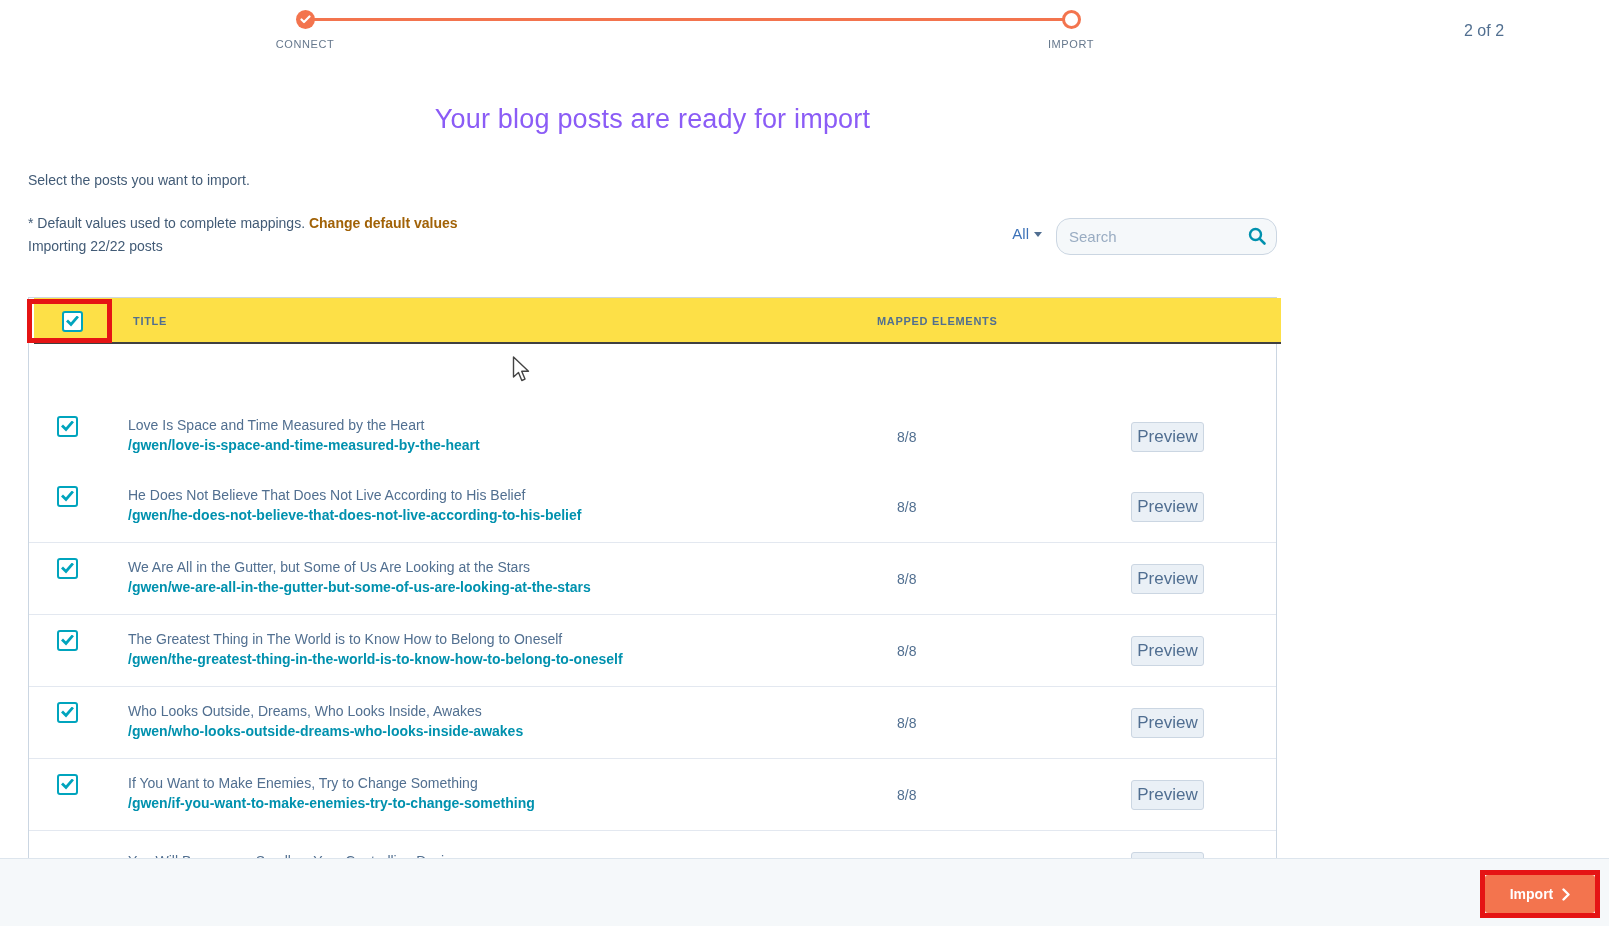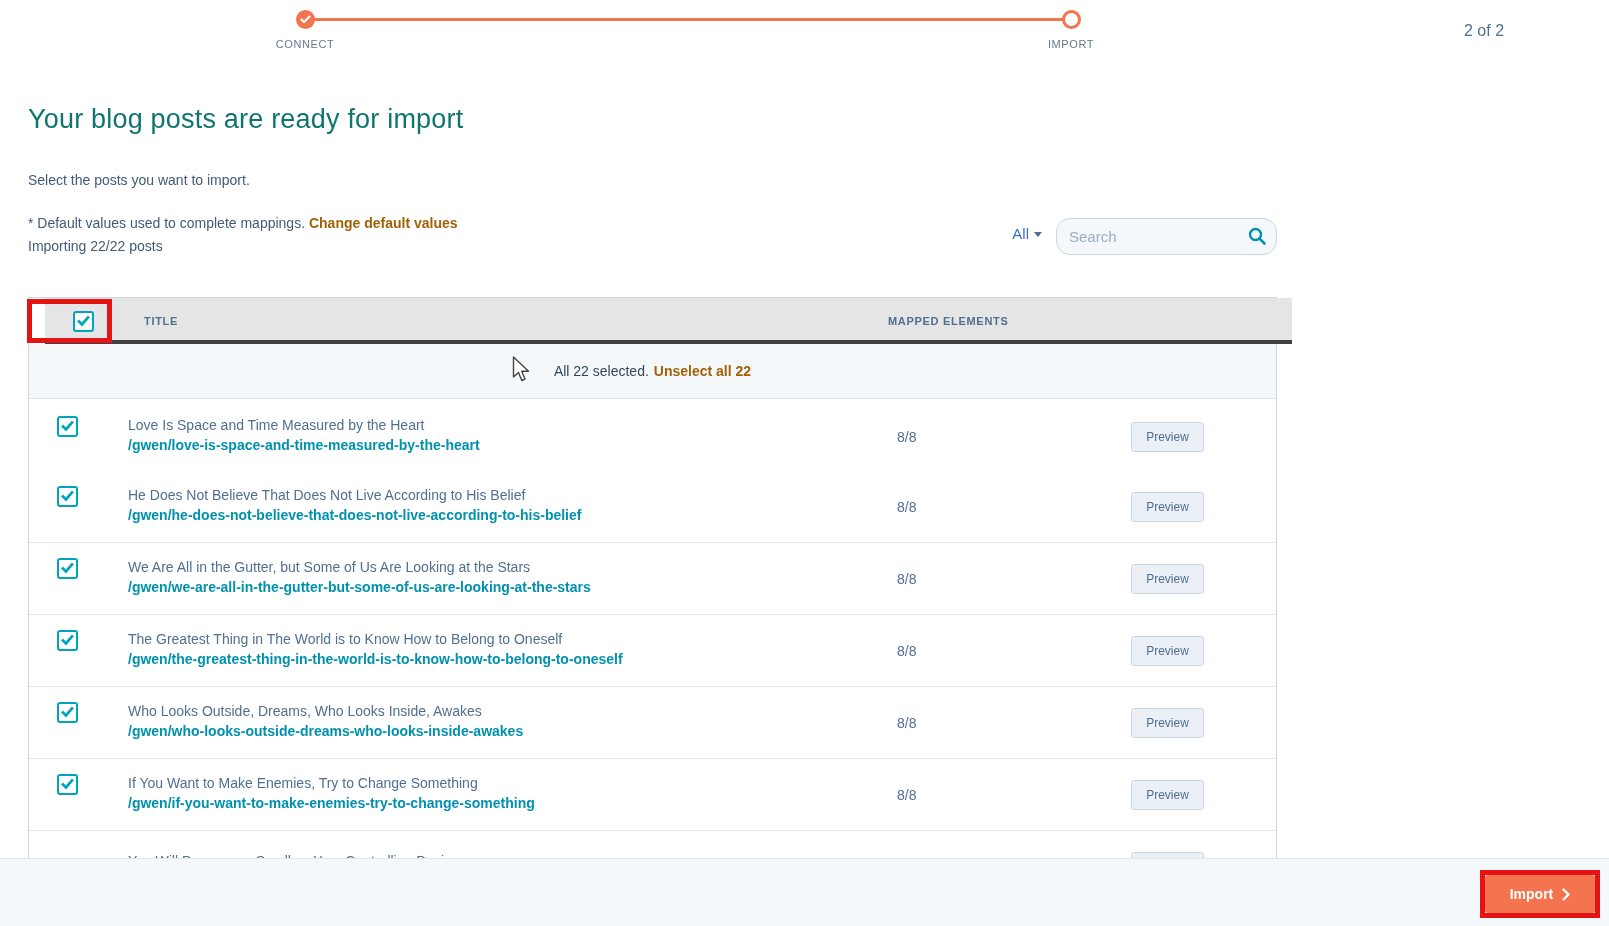--- a/index.html
+++ b/index.html
@@ -10,60 +10,60 @@
   
   .step-line { position:absolute; left:305px; top:18px; width:766px; height:3px; background:#f3744e; }
   .step-circle { position:absolute; top:10px; width:19px; height:19px; border-radius:50%; }
   .step-circle.done { left:296px; background:#f3744e; display:flex; align-items:center; justify-content:center; }
   .step-circle.current { left:1062px; background:#fff; border:3px solid #f3744e; }
   .step-label { position:absolute; top:38px; width:120px; text-align:center; font-size:11px; letter-spacing:0.6px; color:#66788d; }
   .step-label.a { left:245px; } .step-label.b { left:1011px; }
   .progress-count { position:absolute; left:1464px; top:22px; font-size:16px; color:#516f90; }
 
   
-  .page-heading { position:absolute; left:28px; top:104px; width:1249px; text-align:left;
-                  font-size:27px; font-weight:500; color:#0f766e; letter-spacing:0.2px; }
+  .page-heading { position:absolute; left:28px; top:104px; width:1249px; text-align:center;
+                  font-size:27px; font-weight:500; color:#8b5cf6; letter-spacing:0.2px; }
   .intro-select { position:absolute; left:28px; top:172px; font-size:14px; color:#425b76; }
   .intro-note { position:absolute; left:28px; top:215px; font-size:14px; color:#425b76; }
   .intro-importing { position:absolute; left:28px; top:238px; font-size:14px; color:#425b76;text-align:right; }
   .teal-link { color:#a16207; font-weight:700; text-decoration:none; cursor:pointer; }
 
   
   .all-filter { position:absolute; left:990px; top:225px; width:52px; text-align:right; font-size:15px;
                 font-weight:400; color:#3d72b8; cursor:pointer; }
   .all-caret { display:inline-block; margin-left:5px; vertical-align:2px;
                border-left:4px solid transparent; border-right:4px solid transparent; border-top:5px solid #506e91; }
   .search-wrap { position:absolute; left:1056px; top:218px; width:221px; height:37px; }
   .search-input { width:100%; height:100%; border:1px solid #cbd6e2; border-radius:14px; background:#f5f8fa;
                   padding:0 36px 0 12px; font-size:15px; color:#33475b; font-family:inherit; outline:none; }
   .search-input::placeholder { color:#99acc2; }
   .search-icon { position:absolute; right:10px; top:8px; width:20px; height:20px; cursor:pointer; }
 
   
   .table { position:absolute; left:28px; top:297px; width:1249px; height:629px;
            border:1px solid #cbd6e2; border-bottom:none; background:#fff; }
-  .thead { position:absolute; left:16px; top:0; width:100%; height:46px; background:#e5e5e5; border-bottom:4px solid #404040; }
+  .thead { position:absolute; left:5px; top:0; width:100%; height:46px; background:#fde047; border-bottom:2px solid #404040; }
   .th { position:absolute; top:0; height:46px; line-height:46px; font-size:11px; font-weight:600;
         letter-spacing:0.7px; color:#516f90; }
   .th.title { left:99px; } .th.mapped { left:843px; }
   .selectall-row { position:absolute; left:0; top:46px; width:100%; height:55px; background:#f5f8fa;
                    border-bottom:1px solid #dfe3eb; display:flex; align-items:center; justify-content:center;
                    font-size:14px; color:#33475b; }
   .selectall-row .teal-link { margin-left:5px; }
   .trow { position:absolute; left:0; width:100%; height:72px; border-bottom:1px solid #e3e8f0; background:#fff; }
   .cbx { position:absolute; left:28px; width:21px; height:21px; border:2px solid #00a4bd; border-radius:3px;
          background:#fff; display:flex; align-items:center; justify-content:center; cursor:pointer; }
   .trow .cbx { top:15px; }
   .cell-title { position:absolute; left:99px; top:16px; }
   .rtitle { font-size:14px; color:#516f90; line-height:17px; }
   .rurl { display:block; font-size:14px; font-weight:700; color:#0091ae; line-height:17px; margin-top:3px;
           text-decoration:none; cursor:pointer; }
   .cell-mapped { position:absolute; left:847px; top:28px; font-size:14px; color:#516f90;margin-left:21px; }
   .preview-btn { position:absolute; left:1102px; top:21px; width:73px; height:30px; background:#eaf0f6;
-                 border:1px solid #cbd6e2; border-radius:3px; font-size:12px; color:#506e91;
+                 border:1px solid #cbd6e2; border-radius:3px; font-size:17px; color:#506e91;
                  font-family:inherit; cursor:pointer; }
 
   
   .footer-bar { position:absolute; left:0; top:858px; width:1609px; height:68px; background:#f5f8fa;
                 border-top:1px solid #dde5ed; z-index:10; }
   .import-btn { position:absolute; left:1485px; top:875px; width:110px; height:38px; background:#f3744e;
                 border:none; border-radius:3px; color:#ffffff; font-size:14px; font-weight:700;
                 font-family:inherit; cursor:pointer; z-index:11; display:flex; align-items:center;
                 justify-content:center; gap:9px; }
 
@@ -112,24 +112,20 @@
     <div class="thead">
       <span class="cbx" style="top:13px;">
         <svg width="13" height="11" viewBox="0 0 13 11">
           <path d="M2 5.5 L5 8.5 L11 1.5" stroke="#00a4bd" stroke-width="2.8" fill="none" stroke-linecap="square"></path>
         </svg>
       </span>
       <span class="th title">TITLE</span>
       <span class="th mapped">MAPPED ELEMENTS</span>
     </div>
 
-    <div class="selectall-row">
-      <span>All 22 selected.</span>
-      <a class="teal-link">Unselect all 22</a>
-    </div>
 
     <div class="trow" style="top:103px;">
       <span class="cbx">
         <svg width="13" height="11" viewBox="0 0 13 11">
             <path d="M2 5.5 L5 8.5 L11 1.5" stroke="#00a4bd" stroke-width="2.8" fill="none" stroke-linecap="square"></path>
           </svg>
       </span>
       <div class="cell-title">
         <div class="rtitle">Love Is Space and Time Measured by the Heart</div>
         <a class="rurl">/gwen/love-is-space-and-time-measured-by-the-heart</a>

